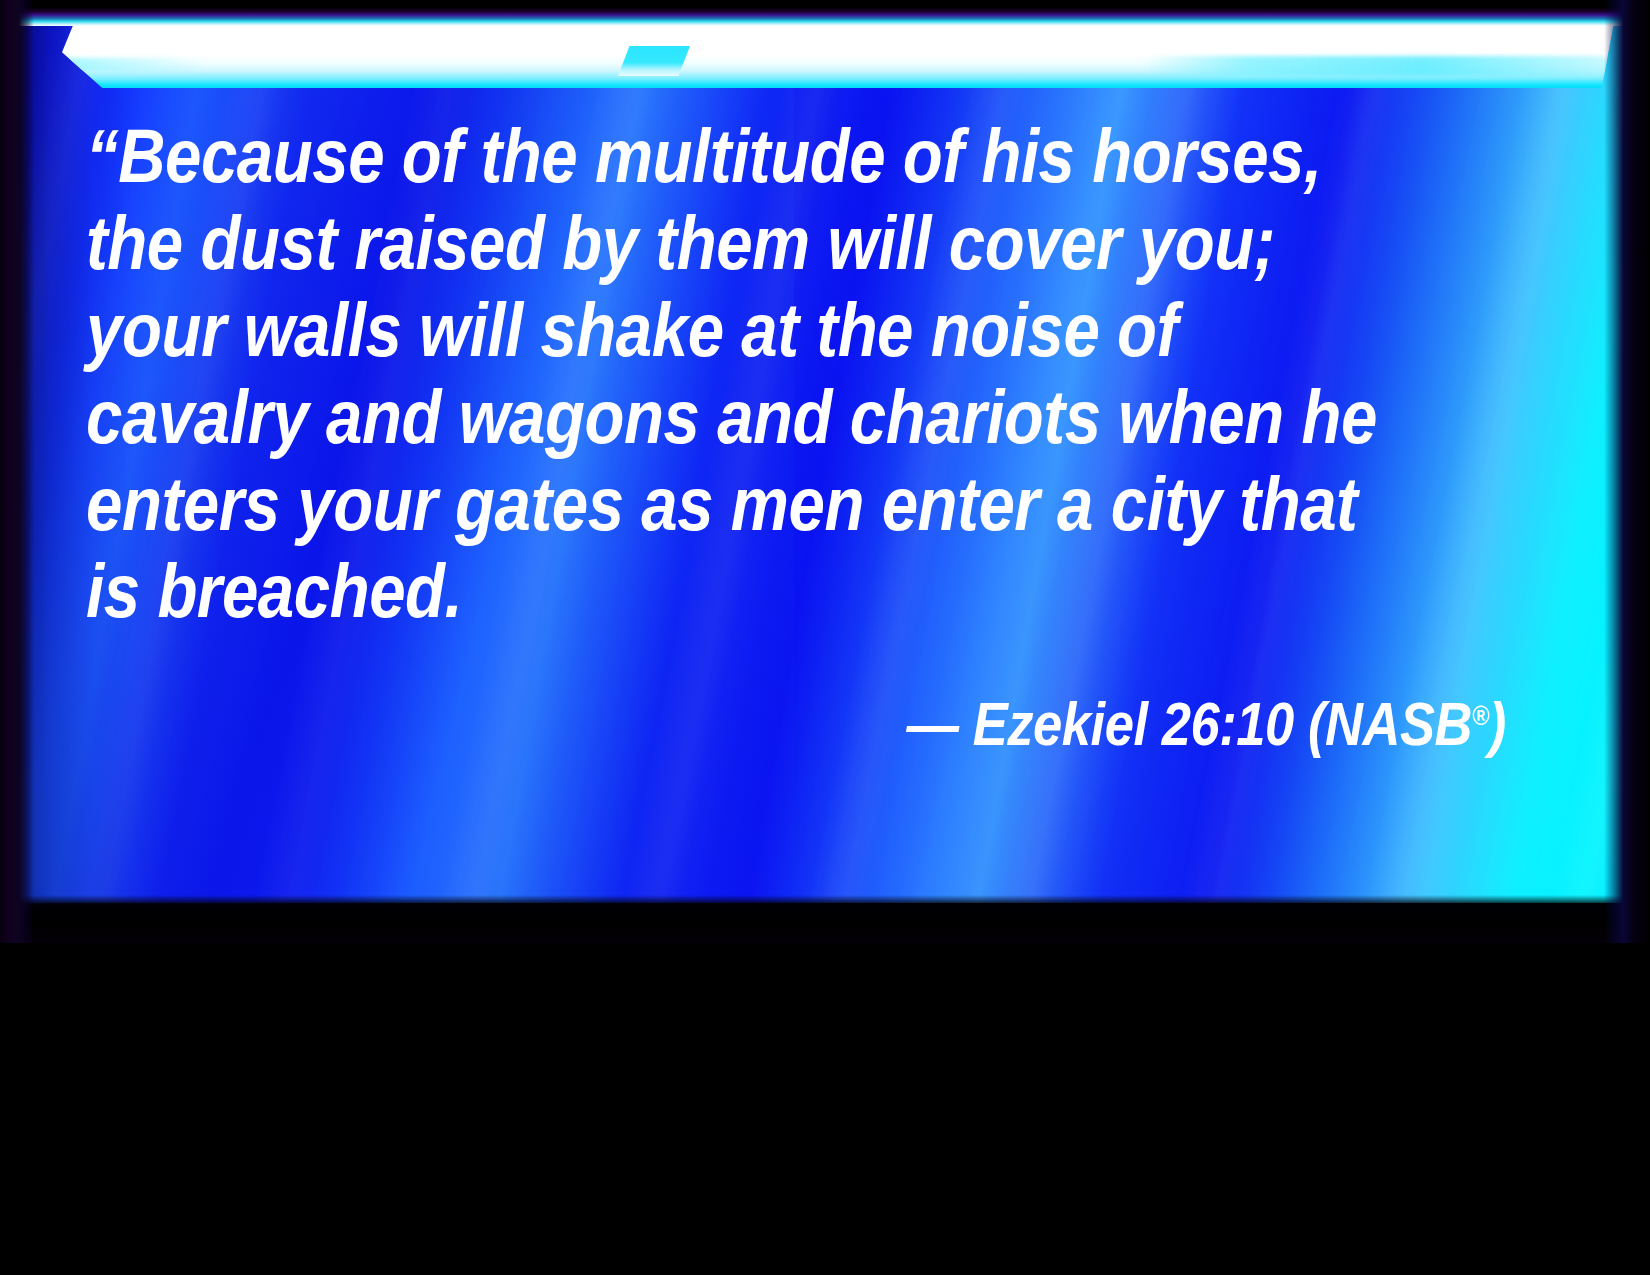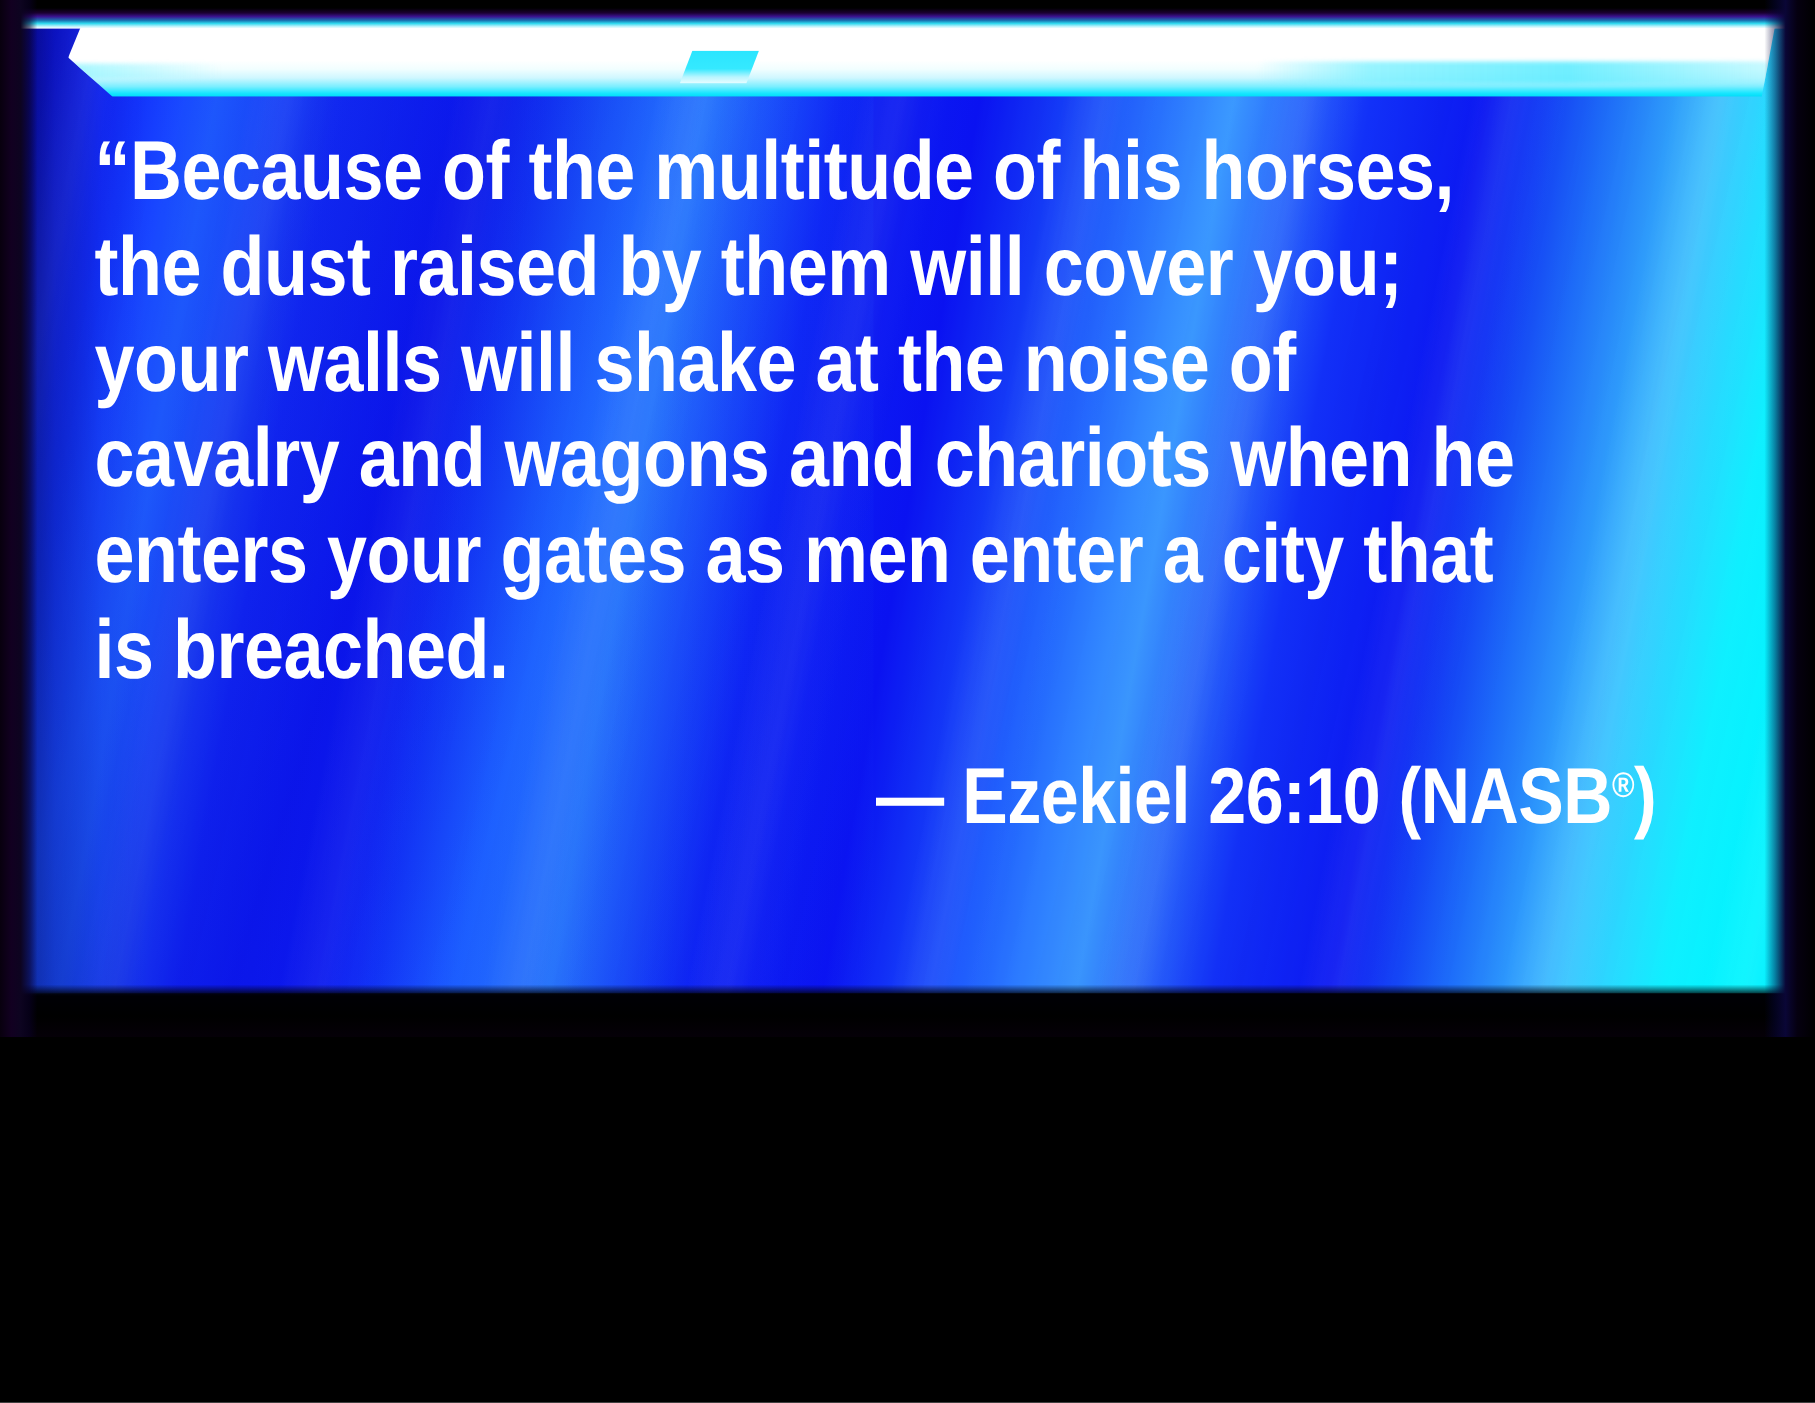--- a/index.html
+++ b/index.html
@@ -7,20 +7,21 @@
     padding: 0;
     background: #000;
   }
   #slide {
     position: relative;
     width: 1650px;
     height: 943px;
     overflow: hidden;
     background: #000000;
     font-family: "Liberation Sans", "DejaVu Sans", sans-serif;
+    font-style: italic;
   }
 
   
   .frame-top {
     position: absolute;
     left: 0; top: 0; width: 100%; height: 26px;
     background: linear-gradient(to bottom,
         #000000 0%, #000000 28%, #1a0030 45%,
         #3b1390 58%, #1a78b4 72%, #2fd7ee 82%,
         #b7f2fb 92%, #ffffff 100%);
@@ -203,21 +204,21 @@
     white-space: nowrap;
     transform: scaleX(0.86);
     transform-origin: left center;
   }
   .attribution {
     margin-top: 48px;
     text-align: right;
     color: #ffffff;
     font-family: "Liberation Sans Narrow", "Liberation Sans", "DejaVu Sans Condensed", "DejaVu Sans", sans-serif;
     font-weight: bold;
-    font-size: 72px;
+    font-size: 61px;
     line-height: 84px;
     white-space: nowrap;
     letter-spacing: -0.5px;
   }
   .attribution .inner {
     display: inline-block;
     transform: scaleX(0.86);
     transform-origin: right center;
   }
   .reg-mark {

